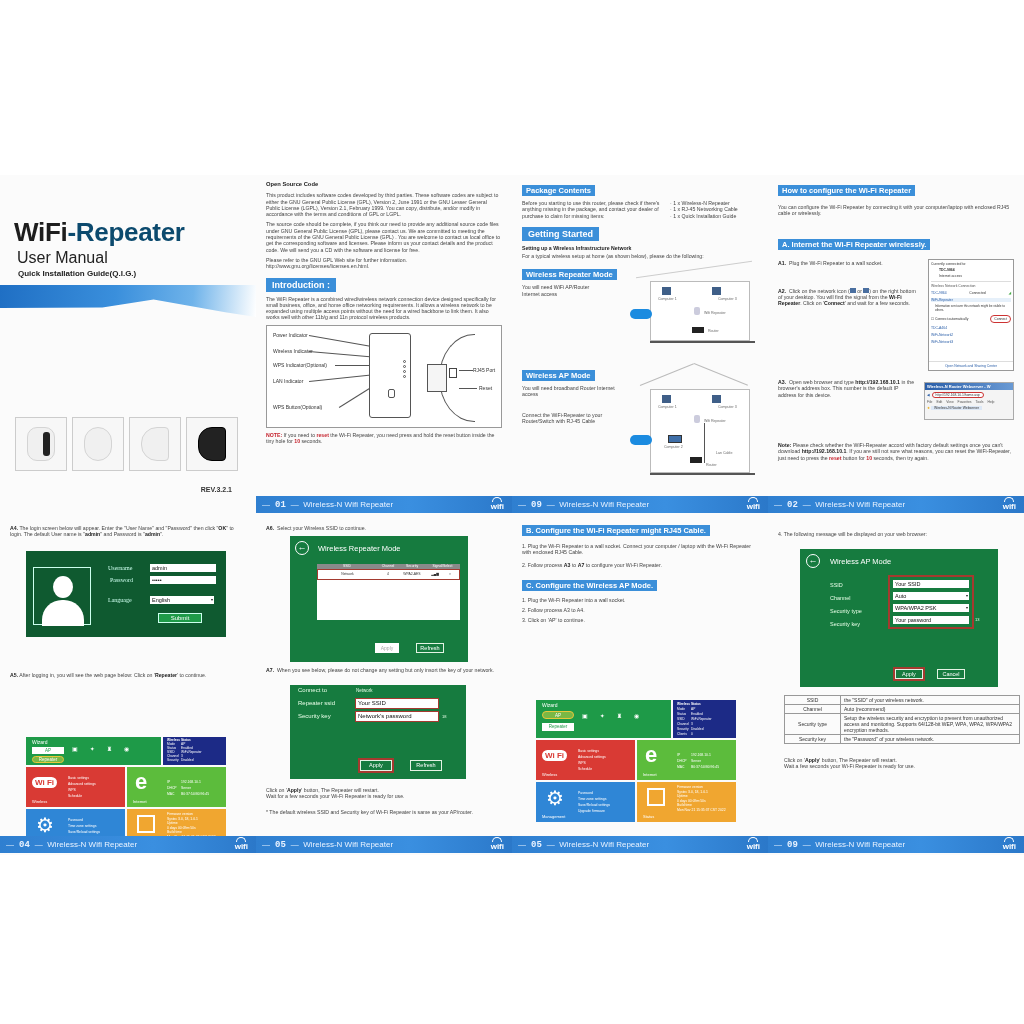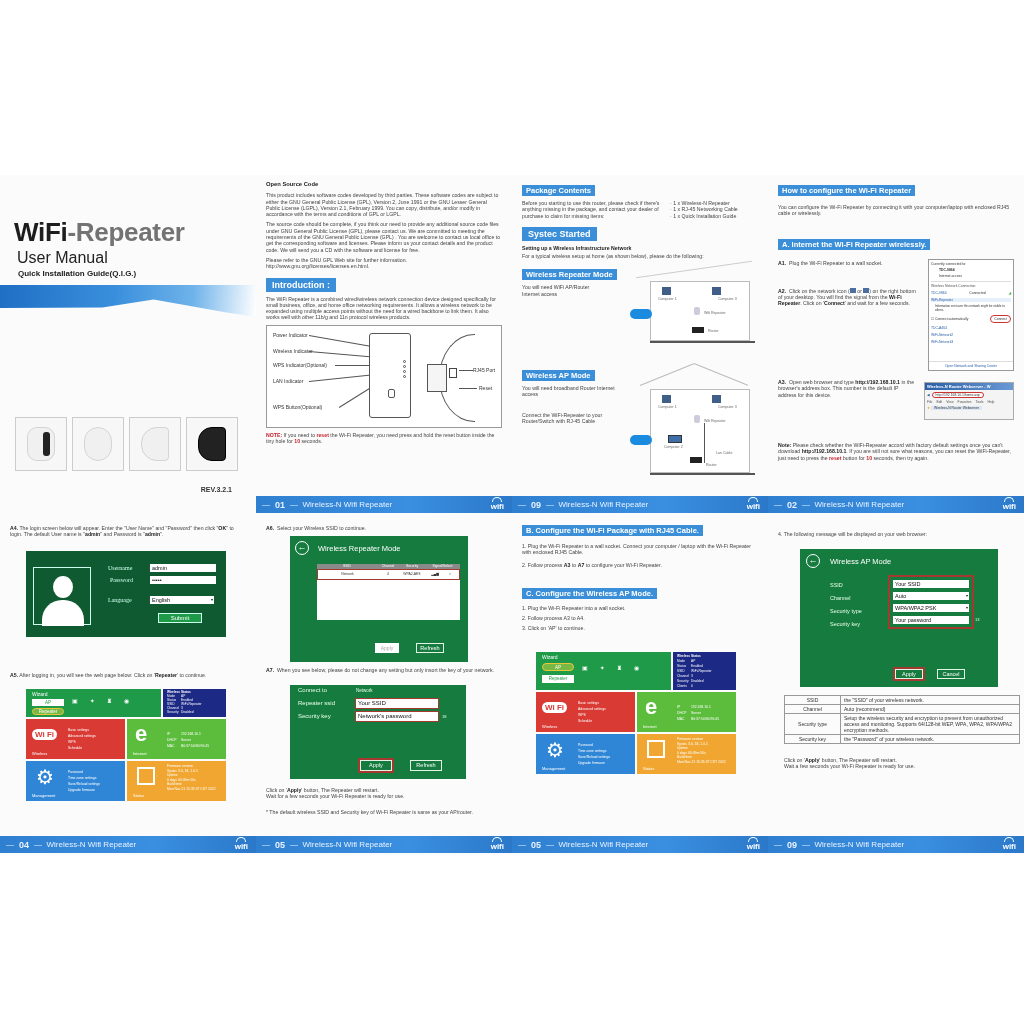--- a/index.html
+++ b/index.html
@@ -2,36 +2,36 @@
 <html><head>
 <meta charset="utf-8">
 <style>
   * { box-sizing: border-box; margin: 0; padding: 0; }
   html, body { width: 1024px; height: 1024px; background: #ffffff; overflow: hidden; }
   body { font-family: "Liberation Sans", sans-serif; color: #333; position: relative; }
   .sheet { position: absolute; left: 0; top: 175px; width: 1024px; height: 680px; background: #fbfbfb; }
   .panel { position: absolute; width: 256px; height: 340px; overflow: hidden; background: #fbfbfb; }
   .panel .content { position: absolute; left: 10px; right: 10px; top: 4px; bottom: 22px; }
   .footer { position: absolute; left: 0; right: 0; bottom: 2px; height: 17px; background: linear-gradient(90deg,#2f7fd0,#3a8fe0 60%,#2b78c9); color: #e8f2ff; font-size: 8px; display: flex; align-items: center; padding-left: 6px; }
-  .footer .num { font-weight: bold; margin: 0 5px; font-size: 9px; }
+  .footer .num { font-weight: bold; margin: 0 5px; font-size: 9px; font-family: Liberation Mono, monospace; }
   .footer .wifi-logo { position: absolute; right: 8px; top: 1px; font-size: 8px; font-weight: bold; color: #fff; line-height: 7px; text-align: center; }
   .footer .wifi-logo .arc { display: block; width: 10px; height: 5px; border: 1.5px solid #fff; border-bottom: none; border-radius: 8px 8px 0 0; margin: 0 auto 1px; }
   .hdr { display: inline-block; background: #3b8fd9; color: #fff; font-weight: bold; padding: 1px 4px; font-size: 7.5px; margin: 3px 0 4px; }
   .hdr.big { font-size: 9px; padding: 2px 6px; }
   p, .txt { font-size: 5.2px; line-height: 6.3px; color: #444; margin-bottom: 4px; }
   .b { font-weight: bold; color: #222; }
   .red { color: #c41f2a; font-weight: bold; }
   .green-win { background: #167b3f; color: #e8ffe8; position: relative; }
   .fld { background: #fff; color: #111; font-size: 5.5px; height: 8px; line-height: 8px; padding-left: 2px; }
   .redbox { outline: 1.5px solid #a43a2f; }
   .btn-w { border: 1px solid #e4f3e4; color: #fff; font-size: 5.5px; text-align: center; }
 
   
   .cover-title { position: absolute; left: 14px; top: 42px; font-size: 26px; font-weight: bold; color: #1d1d1d; letter-spacing: -0.3px; }
-  .cover-title .accent { color: #737373; }
+  .cover-title .accent { color: #0c4a6e; }
   .cover-sub { position: absolute; left: 17px; top: 74px; font-size: 16px; color: #222; }
   .cover-qig { position: absolute; left: 18px; top: 94px; font-size: 8px; font-weight: bold; color: #222; }
   .cover-band { position: absolute; left: 0; right: 0; top: 110px; height: 32px; background: linear-gradient(95deg,#1f6fc4 0%,#3a8fdc 45%,#6fb3ea 75%,#ffffff 100%); clip-path: polygon(0 0,100% 0,100% 100%,88% 85%,60% 45%,40% 70%,0 72%); }
   .thumbs { position: absolute; left: 15px; top: 242px; display: flex; gap: 5px; }
   .thumb { width: 52px; height: 54px; border: 1px solid #ccc; background: #f7f7f7; display: flex; align-items: center; justify-content: center; }
   .dev { width: 28px; height: 34px; border-radius: 10px; background: #f0f0f0; border: 1px solid #d4d4d4; position: relative; }
   .dev.black { background: #222; border-color: #000; border-radius: 14px 4px 4px 14px; }
   .dev.stripe::after { content: ""; position: absolute; right: 4px; top: 4px; width: 7px; height: 24px; background: #222; border-radius: 3px; }
   .rev { position: absolute; right: 24px; top: 311px; font-size: 7px; font-weight: bold; color: #333; }
 
@@ -44,21 +44,21 @@
   .ln { position: absolute; height: 0.6px; background: #555; }
 
   
   .house { position: absolute; border: 1px solid #bbb; background: #fff; }
   .cloud { position: absolute; width: 22px; height: 10px; background: #1b8be0; border-radius: 6px; }
   .pc { position: absolute; width: 9px; height: 8px; background: #3f5f88; }
   .hlabel { position: absolute; font-size: 3.6px; color: #666; }
 
   
   .dash { position: absolute; }
-  .tile { position: absolute; color: #fff; font-size: 3.4px; }
+  .tile { position: absolute; color: #fff; font-size: 3.4px; margin-top: 48px; }
   .tile .tname { position: absolute; left: 6px; bottom: 3px; font-size: 4px; }
   .tile .items { position: absolute; left: 42px; top: 8px; line-height: 6px; }
 
   table.spec { border-collapse: collapse; width: 236px; font-size: 5px; color: #333; }
   table.spec td { border: 1px solid #999; padding: 1px 3px; vertical-align: middle; line-height: 6px; }
   table.spec td:first-child { width: 56px; text-align: center; }
 </style>
 </head>
 <body>
 
@@ -129,21 +129,21 @@
     <div class="content">
       <div class="hdr">Package Contents</div>
       <div style="display:flex;gap:8px;">
         <p style="width:140px">Before you starting to use this router, please check if there's anything missing in the package, and contact your dealer of purchase to claim for missing items:</p>
         <div>
           <div class="txt" style="margin:0">· 1 x Wireless-N Repeater</div>
           <div class="txt" style="margin:0">· 1 x RJ-45 Networking Cable</div>
           <div class="txt" style="margin:0">· 1 x Quick Installation Guide</div>
         </div>
       </div>
-      <div class="hdr big">Systec Started</div>
+      <div class="hdr big">Getting Started</div>
       <div class="txt b" style="margin-bottom:2px">Setting up a Wireless Infrastructure Network</div>
       <p>For a typical wireless setup at home (as shown below), please do the following:</p>
       <div class="hdr">Wireless Repeater Mode</div>
       <p style="width:80px">You will need WiFi AP/Router Internet access</p>
 
       
       <div style="position:absolute;left:108px;top:90px;width:128px;height:80px;">
         <div style="position:absolute;left:6px;top:0;width:116px;height:0;border-top:1px solid #ccc;transform:skewY(-8deg)"></div>
         <div class="house" style="left:20px;top:12px;width:100px;height:60px"></div>
         <div class="pc" style="left:32px;top:18px"></div>
@@ -367,24 +367,24 @@
       </div>
 
       <p style="position:absolute;left:0;top:268px"><span>Click on '</span><span class="b">Apply</span><span>' button, The Repeater will restart.</span><br><span>Wait for a few seconds your Wi-Fi Repeater is ready for use.</span></p>
       <p style="position:absolute;left:0;top:290px">* The default wireless SSID and Security key of Wi-Fi Repeater is same as your AP/router.</p>
     </div>
     <div class="footer">— <span class="num">05</span> — &nbsp;<span>Wireless-N Wifi Repeater</span><span class="wifi-logo"><span class="arc"></span><span>wifi</span></span></div>
   </div>
 
   <div class="panel" style="left:512px;top:340px;">
     <div class="content">
-      <div class="hdr" style="margin-top:6px">B. Configure the Wi-Fi Package with RJ45 Cable.</div>
+      <div class="hdr" style="margin-top:6px">B. Configure the Wi-Fi Repeater might RJ45 Cable.</div>
       <p style="margin-top:3px">1.  Plug the Wi-Fi Repeater to a wall socket. Connect your computer / laptop with the Wi-Fi Repeater with enclosed RJ45 Cable.</p>
       <p style="margin-top:6px"><span>2.  Follow process </span><span class="b">A3</span><span> to </span><span class="b">A7</span><span> to configure your Wi-Fi Repeater.</span></p>
-      <div class="hdr" style="margin-top:16px">C. Configure the Wireless AP Mode.</div>
+      <div class="hdr" style="margin-top:8px">C. Configure the Wireless AP Mode.</div>
       <p style="margin-top:2px">1. Plug the Wi-Fi Repeater into a wall socket.</p>
       <p>2. Follow process A3 to A4.</p>
       <p>3. Click on 'AP' to continue.</p>
 
       
       <div class="dash" style="left:14px;top:133px;width:200px;height:122px">
         <div class="tile" style="left:0;top:0;width:135px;height:38px;background:#1e9a48">
           <div style="position:absolute;left:6px;top:2px;font-size:5px">Wizard</div>
           <div style="position:absolute;left:6px;top:11px;width:32px;height:8px;background:#7ab845;border:1px solid #e8c63a;border-radius:4px;color:#fff;text-align:center;font-size:4.5px;line-height:7px">AP</div>
           <div style="position:absolute;left:6px;top:23px;width:32px;height:8px;background:#fff;color:#1e9a48;text-align:center;font-size:4.5px;line-height:8px">Repeater</div>

